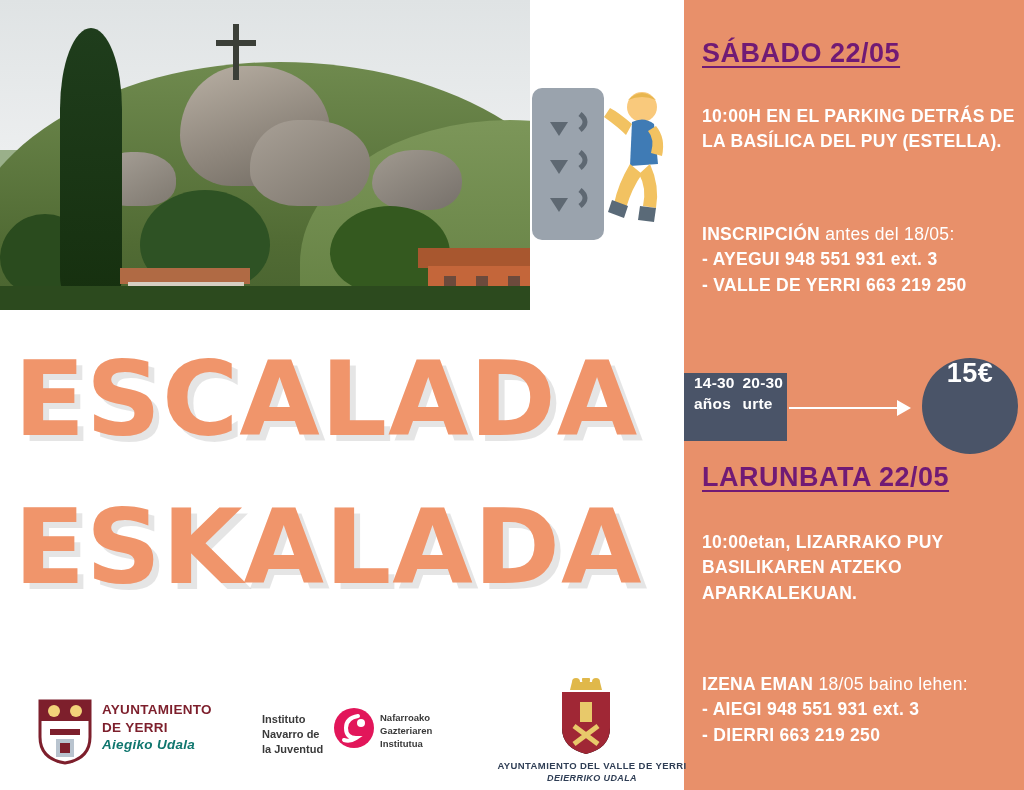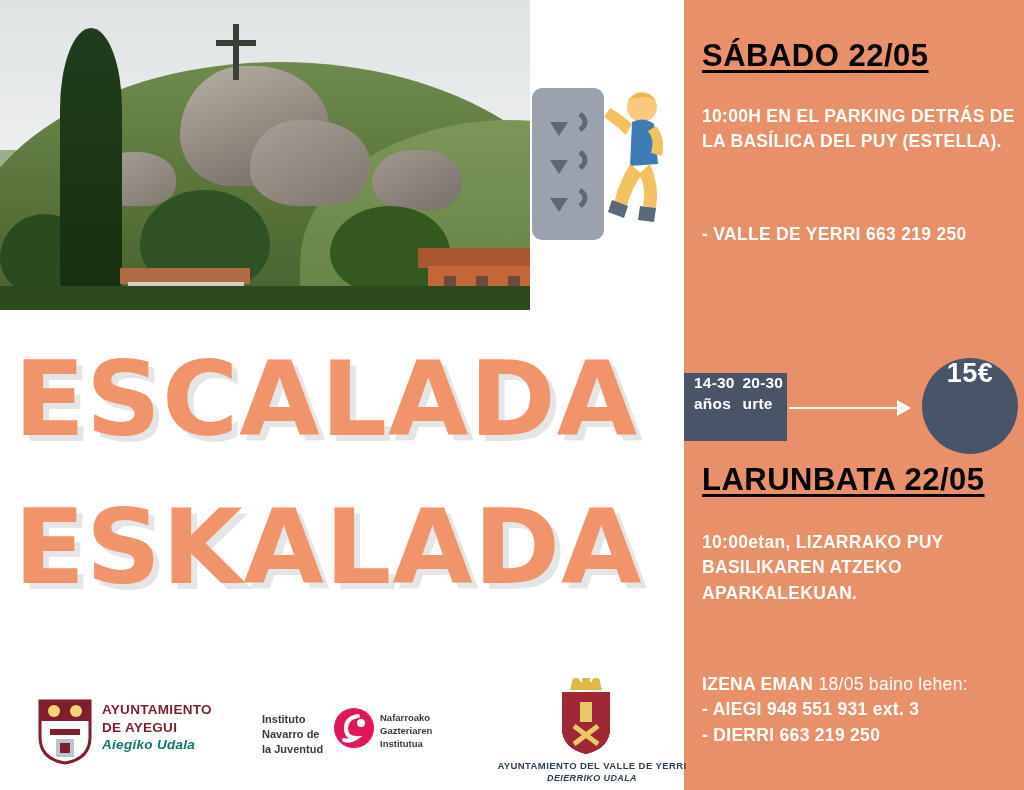--- a/index.html
+++ b/index.html
@@ -27,23 +27,23 @@
 
   .rp-inner {
     position: absolute;
     left: 14px; top: 0;
     width: 326px; height: 790px;
   }
 
   .heading {
     font-family: "Liberation Sans", sans-serif;
     font-weight: bold;
-    font-size: 31px;
+    font-size: 27px;
     letter-spacing: 0.5px;
-    color: #000000;
+    color: #701a75;
     text-decoration: underline;
     text-underline-offset: 4px;
   }
   .body-text {
     font-family: "Liberation Sans", sans-serif;
     font-size: 17.5px;
     font-weight: bold;
     color: #ffffff;
     line-height: 1.45;
     letter-spacing: 0.3px;
@@ -329,20 +329,24 @@
   <div class="title" id="title-eu">ESKALADA</div>
 
   <div class="right-panel">
     <div class="rp-inner">
 
       <div class="heading" id="sabado-heading">SÁBADO 22/05</div>
 
       <div class="body-text" id="sabado-block">10:00H EN EL PARKING DETRÁS DE LA BASÍLICA DEL PUY (ESTELLA).</div>
 
       <div class="body-text" id="inscripcion-block">
+        <div>
+          <span>INSCRIPCIÓN</span><span class="reg"> antes del 18/05:</span>
+        </div>
+        <div>- AYEGUI 948 551 931 ext. 3</div>
         <div>- VALLE DE YERRI 663 219 250</div>
       </div>
 
       <div class="heading" id="larunbata-heading">LARUNBATA 22/05</div>
 
       <div class="body-text" id="larunbata-block">10:00etan, LIZARRAKO PUY BASILIKAREN ATZEKO APARKALEKUAN.</div>
 
       <div class="body-text" id="izena-block">
         <div>
           <span>IZENA EMAN</span><span class="reg"> 18/05 baino lehen:</span>
@@ -375,21 +379,21 @@
           <path d="M4 8 h50 v20 H4 z" fill="#7d1f2c"></path>
           <circle cx="18" cy="18" r="6" fill="#f2d37a"></circle>
           <circle cx="40" cy="18" r="6" fill="#f2d37a"></circle>
           <path d="M14 36 h30 v6 h-30z" fill="#7d1f2c"></path>
           <path d="M20 46 h18 v18 h-18z" fill="#b9c4cf"></path>
           <path d="M24 50 h10 v10 h-10z" fill="#7d1f2c"></path>
         </svg>
       </div>
       <div class="txt">
         <div>AYUNTAMIENTO</div>
-        <div>DE AYEGUI</div>
+        <div>DE YERRI</div>
         <div class="eus">Aiegiko Udala</div>
       </div>
     </div>
 
     <div class="logo-injuve">
       <div class="l-txt">
         <div>Instituto</div>
         <div>Navarro de</div>
         <div>la Juventud</div>
       </div>

